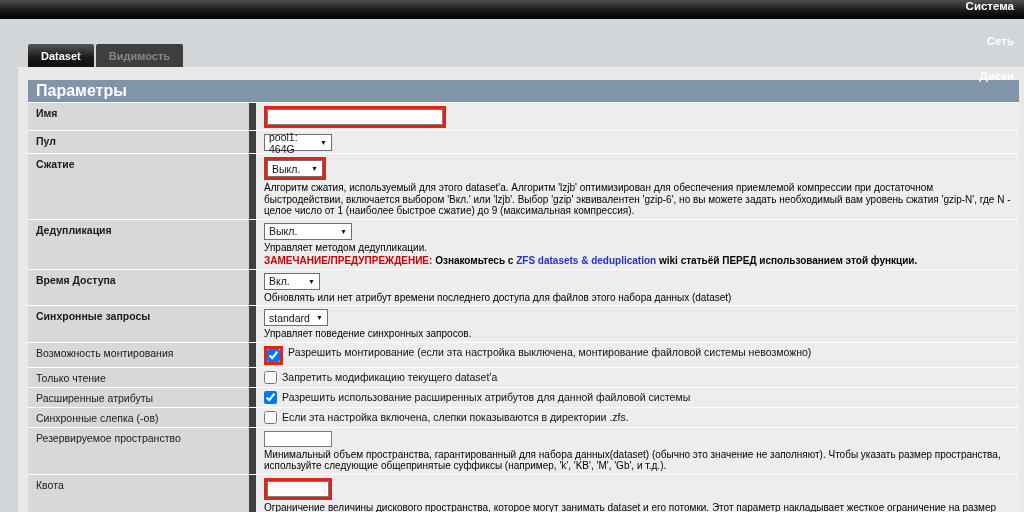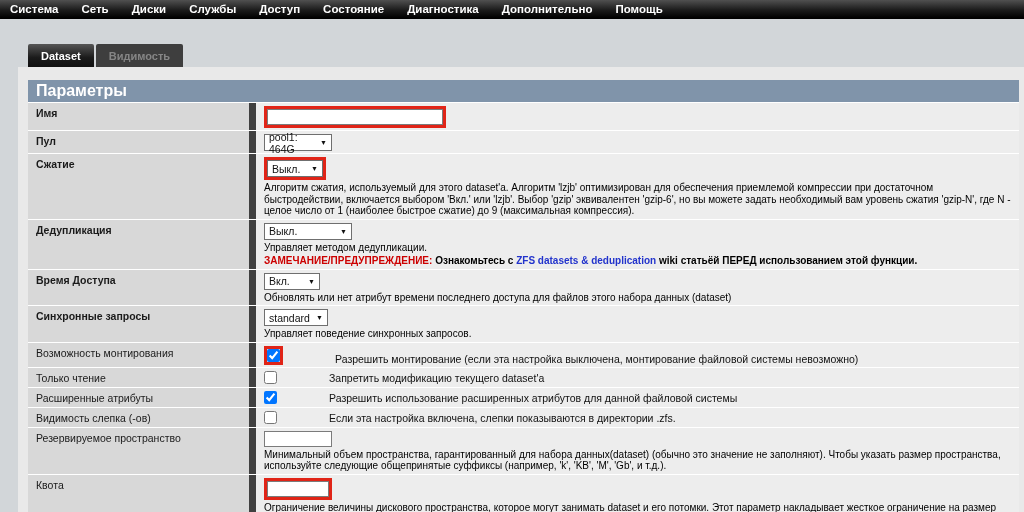--- a/index.html
+++ b/index.html
@@ -4,23 +4,24 @@
 <style>
   * { box-sizing: border-box; margin: 0; padding: 0; }
   html,body { width:1024px; height:512px; overflow:hidden; }
   body {
     font-family: "Liberation Sans", sans-serif;
     background: var(--pagebg);
     color:#111;
   }
   
   .menubar {
-    height:19px; display:flex; align-items:center; gap:23px;
+    height:19px; display:flex; align-items:flex-end; gap:23px;
     padding:0 10px; background:linear-gradient(#505050,#1c1c1c 55%,#000);
     border-bottom:1px solid #000;
+    flex-direction:column;
   }
   .menubar .mitem { color:#fff; font-weight:bold; font-size:11.5px; cursor:pointer; white-space:nowrap; }
   
   .tabstrip { height:23px; padding-left:28px; display:flex; align-items:stretch; gap:2px;margin-top:25px; }
   .tab {
     display:flex; align-items:center; padding:0 13px;
     font-size:11px; border-radius:2px 2px 0 0; cursor:pointer;
   }
   .tab.active { background:linear-gradient(#565656,#1a1a1a 60%,#101010); color:#fff; font-weight:bold; }
   .tab.inactive { background:#3e3e3e; color:#868686; font-weight:bold; }
@@ -48,21 +49,21 @@
     font-family:"Liberation Sans",sans-serif; font-size:10.5px; padding:0 3px; display:block;
   }
   .sel {
     display:inline-flex; align-items:center; justify-content:space-between;
     height:17px; border:1px solid #6f6f6f; background:#fff;
     font-size:10.5px; padding:0 4px; cursor:pointer; vertical-align:middle;
   }
   .sel .arrow { font-size:7px; margin-left:5px; color:#111; }
   .anno { display:inline-flex; border:3px solid var(--annotation); vertical-align:middle; }
   .chk { width:13px; height:13px; vertical-align:middle; margin-right:5px; }
-  .chkline { display:flex; align-items:flex-end; font-size:10.5px;gap:47px; }
+  .chkline { display:flex; align-items:flex-start; font-size:10.5px; }
 </style>
 </head>
 <body>
 
 <div class="menubar">
   <span class="mitem">Система</span>
   <span class="mitem">Сеть</span>
   <span class="mitem">Диски</span>
   <span class="mitem">Службы</span>
   <span class="mitem">Доступ</span>
@@ -176,21 +177,21 @@
       <div class="lbl">Расширенные атрибуты</div>
       <div class="val">
         <div class="chkline">
           <input type="checkbox" class="chk" checked="checked" style="">
           <span>Разрешить использование расширенных атрибутов для данной файловой системы</span>
         </div>
       </div>
     </div>
 
     <div class="row">
-      <div class="lbl">Видимость слепка (-ов)</div>
+      <div class="lbl">Синхронные слепка (-ов)</div>
       <div class="val">
         <div class="chkline">
           <input type="checkbox" class="chk" style="">
           <span>Если эта настройка включена, слепки показываются в директории .zfs.</span>
         </div>
       </div>
     </div>
 
     <div class="row">
       <div class="lbl">Резервируемое пространство</div>

